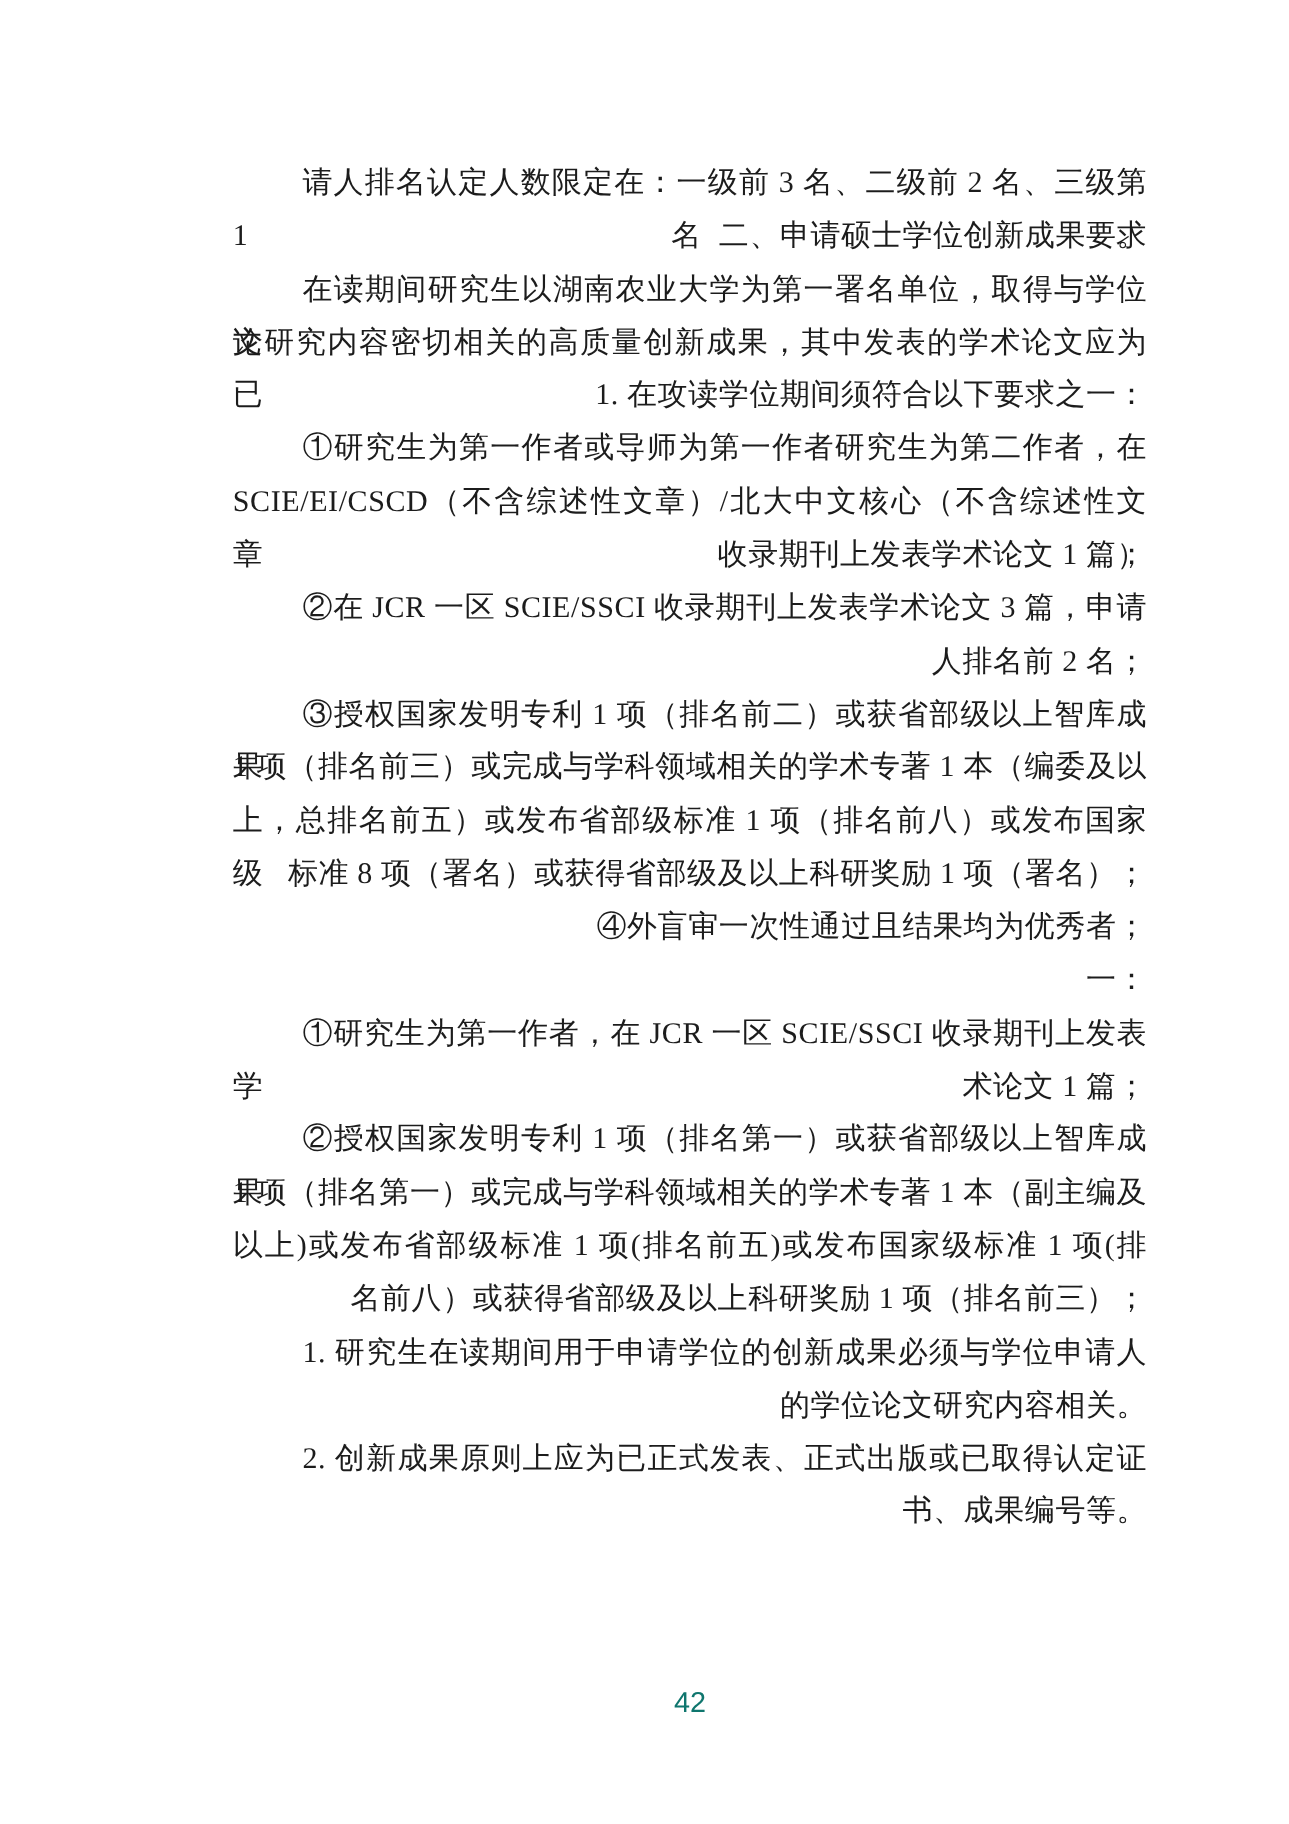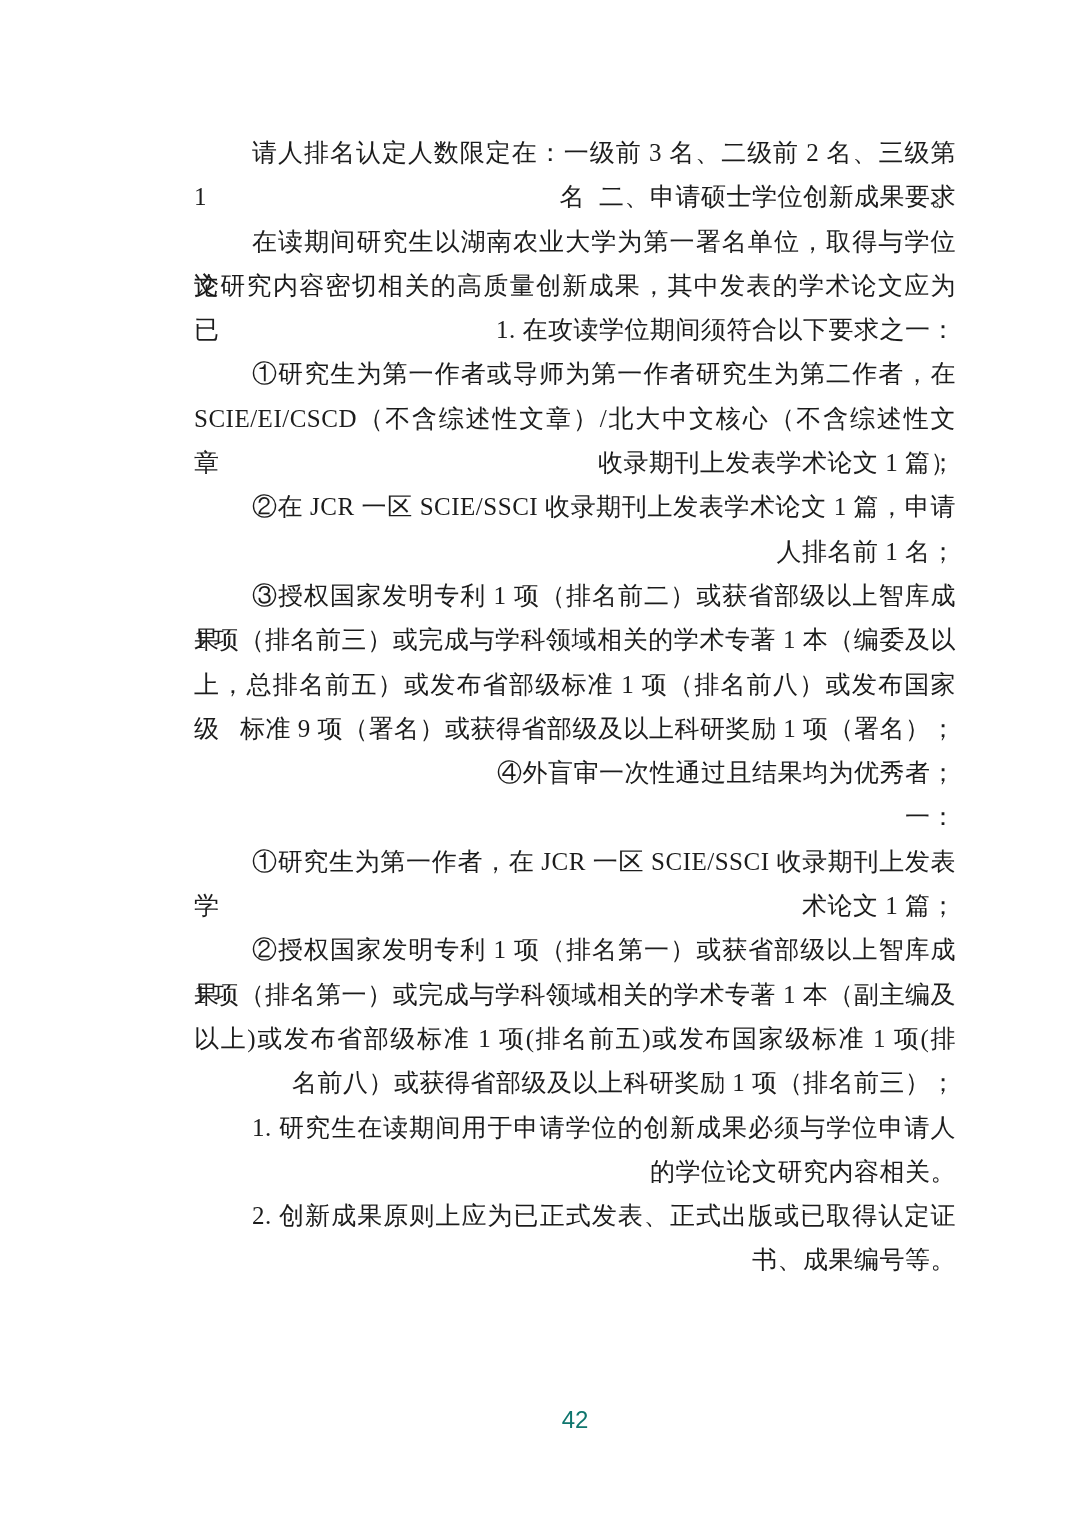--- a/index.html
+++ b/index.html
@@ -58,26 +58,26 @@
 <div id="page">
   <div id="content">
       <div class="line indent fill">请人排名认定人数限定在：一级前 3 名、二级前 2 名、三级第 1 名。</div>
       <div class="line indent">二、申请硕士学位创新成果要求</div>
       <div class="line indent fill">在读期间研究生以湖南农业大学为第一署名单位，取得与学位论</div>
       <div class="line fill">文研究内容密切相关的高质量创新成果，其中发表的学术论文应为已</div>
       <div class="line indent">1. 在攻读学位期间须符合以下要求之一：</div>
       <div class="line indent fill">①研究生为第一作者或导师为第一作者研究生为第二作者，在</div>
       <div class="line fill">SCIE/EI/CSCD（不含综述性文章）/北大中文核心（不含综述性文章）</div>
       <div class="line">收录期刊上发表学术论文 1 篇；</div>
-      <div class="line indent fill">②在 JCR 一区 SCIE/SSCI 收录期刊上发表学术论文 1 篇，申请</div>
-      <div class="line">人排名前 1 名；</div>
+      <div class="line indent fill">②在 JCR 一区 SCIE/SSCI 收录期刊上发表学术论文 3 篇，申请</div>
+      <div class="line">人排名前 2 名；</div>
       <div class="line indent fill">③授权国家发明专利 1 项（排名前二）或获省部级以上智库成果</div>
       <div class="line fill">1 项（排名前三）或完成与学科领域相关的学术专著 1 本（编委及以</div>
       <div class="line fill">上，总排名前五）或发布省部级标准 1 项（排名前八）或发布国家级</div>
-      <div class="line">标准 9 项（署名）或获得省部级及以上科研奖励 1 项（署名）；</div>
+      <div class="line">标准 8 项（署名）或获得省部级及以上科研奖励 1 项（署名）；</div>
       <div class="line indent">④外盲审一次性通过且结果均为优秀者；</div>
       <div class="line">一：</div>
       <div class="line indent fill">①研究生为第一作者，在 JCR 一区 SCIE/SSCI 收录期刊上发表学</div>
       <div class="line">术论文 1 篇；</div>
       <div class="line indent fill">②授权国家发明专利 1 项（排名第一）或获省部级以上智库成果</div>
       <div class="line fill">1 项（排名第一）或完成与学科领域相关的学术专著 1 本（副主编及</div>
       <div class="line fill">以上)或发布省部级标准 1 项(排名前五)或发布国家级标准 1 项(排</div>
       <div class="line">名前八）或获得省部级及以上科研奖励 1 项（排名前三）；</div>
       <div class="line indent fill">1. 研究生在读期间用于申请学位的创新成果必须与学位申请人</div>
       <div class="line">的学位论文研究内容相关。</div>

